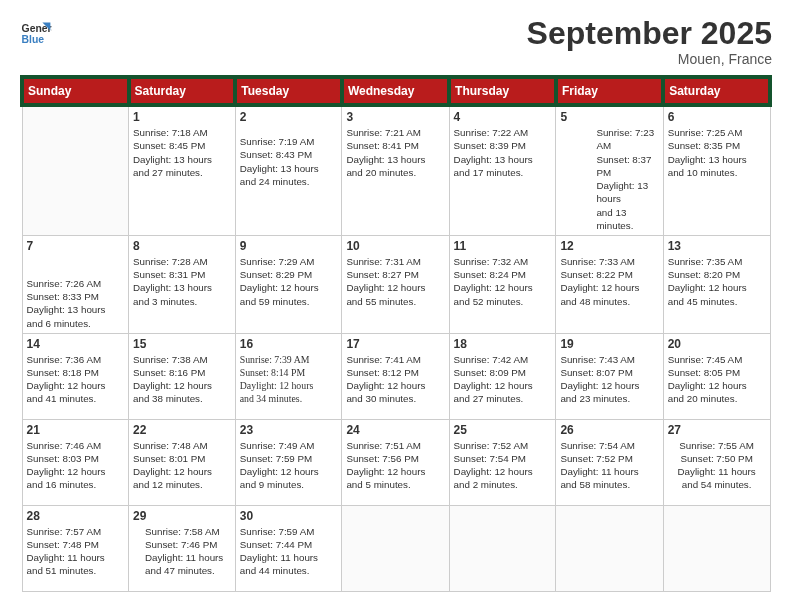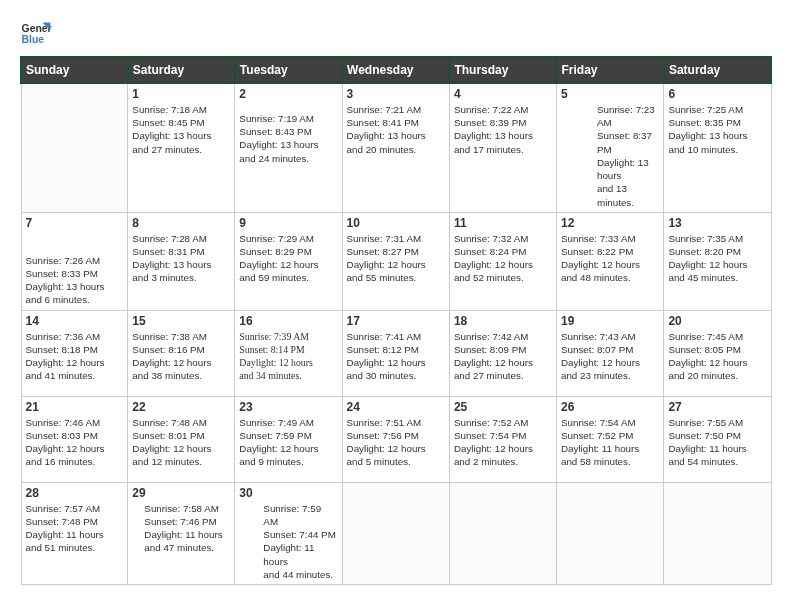--- a/index.html
+++ b/index.html
@@ -44,26 +44,26 @@
       font-size: 14px;
       color: #555;
     }
     .calendar {
       width: 100%;
       border-collapse: collapse;
       font-size: 10.5px;
       color: #333;
     }
     .calendar thead tr th {
-      background-color: #404040;
+      background-color: #b91c1c;
       color: #fff;
       font-weight: bold;
       font-size: 12px;
       padding: 5px 4px;
-      border: 2px solid #14532d;
+      border: 4px solid #14532d;
       text-align: left;
     }
     .calendar tbody tr td {
       border: 1px solid #ccc;
       vertical-align: top;
       padding: 3px 4px;
       min-height: 70px;
       height: 86px;
       width: 108px;
     }
@@ -88,20 +88,22 @@
 <div class="page">
   <div class="header">
     <div class="logo">
       <svg class="logo-icon" viewBox="0 0 40 40" xmlns="http://www.w3.org/2000/svg">
         <text x="2" y="20" font-size="13" font-weight="bold" fill="#333">General</text>
         <text x="2" y="34" font-size="13" font-weight="bold" fill="#3a7fc1">Blue</text>
         <polygon points="28,8 38,8 38,18" fill="#3a7fc1"></polygon>
       </svg>
     </div>
     <div class="title-block">
+      <h1>September 2025</h1>
+      <p>Mouen, France</p>
     </div>
   </div>
 
   <table class="calendar">
     <thead>
       <tr>
         <th>Sunday</th>
         <th>Saturday</th>
         <th>Tuesday</th>
         <th>Wednesday</th>
@@ -296,21 +298,21 @@
           </td>
           <td>
             <span class="day-number">26</span>
             <div class="day-info" style="white-space: pre-line;">Sunrise: 7:54 AM
 Sunset: 7:52 PM
 Daylight: 11 hours
 and 58 minutes.</div>
           </td>
           <td>
             <span class="day-number">27</span>
-            <div class="day-info" style="white-space: pre-line;">Sunrise: 7:55 AM
+            <div class="day-info" style="white-space: pre-line; text-align: center;">Sunrise: 7:55 AM
 Sunset: 7:50 PM
 Daylight: 11 hours
 and 54 minutes.</div>
           </td>
         </tr>
         <tr>
           <td>
             <span class="day-number">28</span>
             <div class="day-info" style="white-space: pre-line;">Sunrise: 7:57 AM
 Sunset: 7:48 PM
@@ -319,21 +321,21 @@
           </td>
           <td>
             <span class="day-number">29</span>
             <div class="day-info" style="white-space: pre-line; margin-left: 12px;">Sunrise: 7:58 AM
 Sunset: 7:46 PM
 Daylight: 11 hours
 and 47 minutes.</div>
           </td>
           <td>
             <span class="day-number">30</span>
-            <div class="day-info" style="white-space: pre-line; margin-left: 24px;">Sunrise: 7:59 AM
+            <div class="day-info" style="white-space: pre-line;">Sunrise: 7:59 AM
 Sunset: 7:44 PM
 Daylight: 11 hours
 and 44 minutes.</div>
           </td>
           <td class="empty-cell"></td>
           <td class="empty-cell"></td>
           <td class="empty-cell"></td>
           <td class="empty-cell"></td>
         </tr>
       </tbody>

